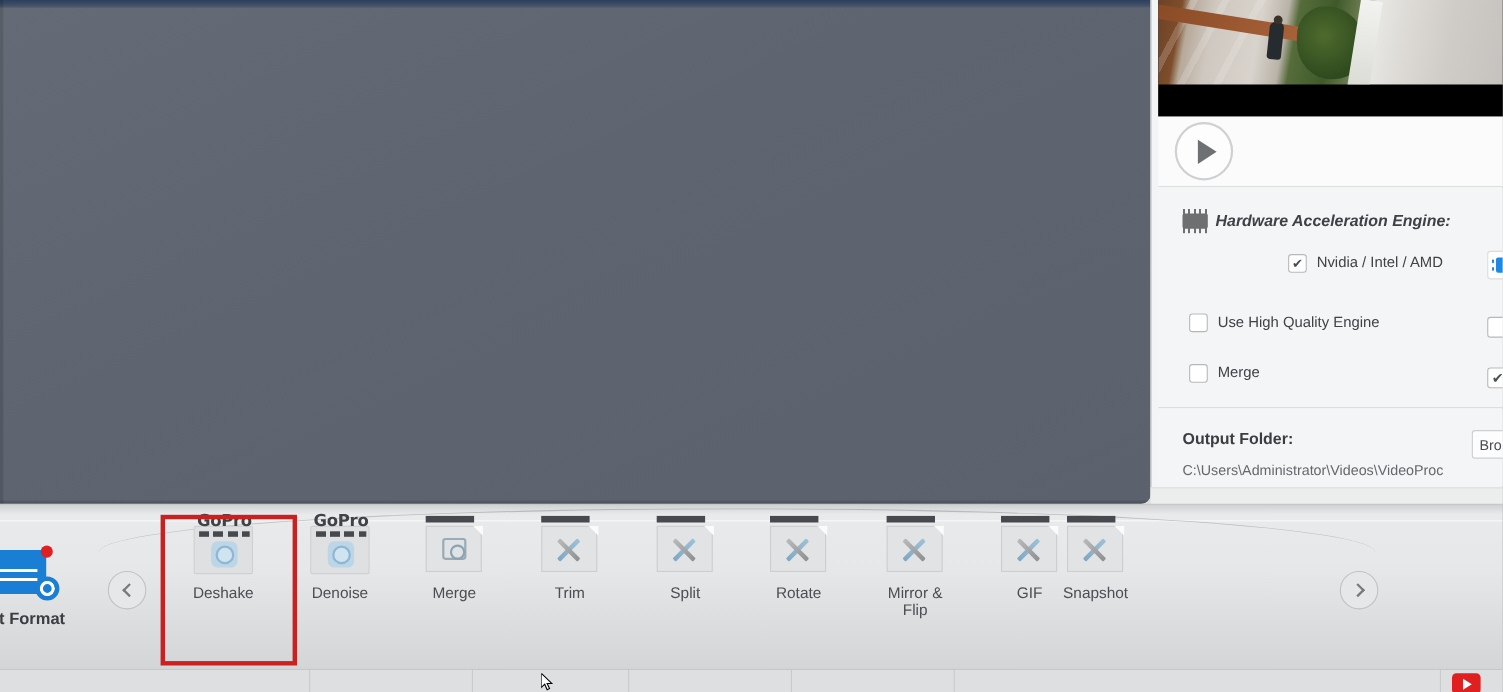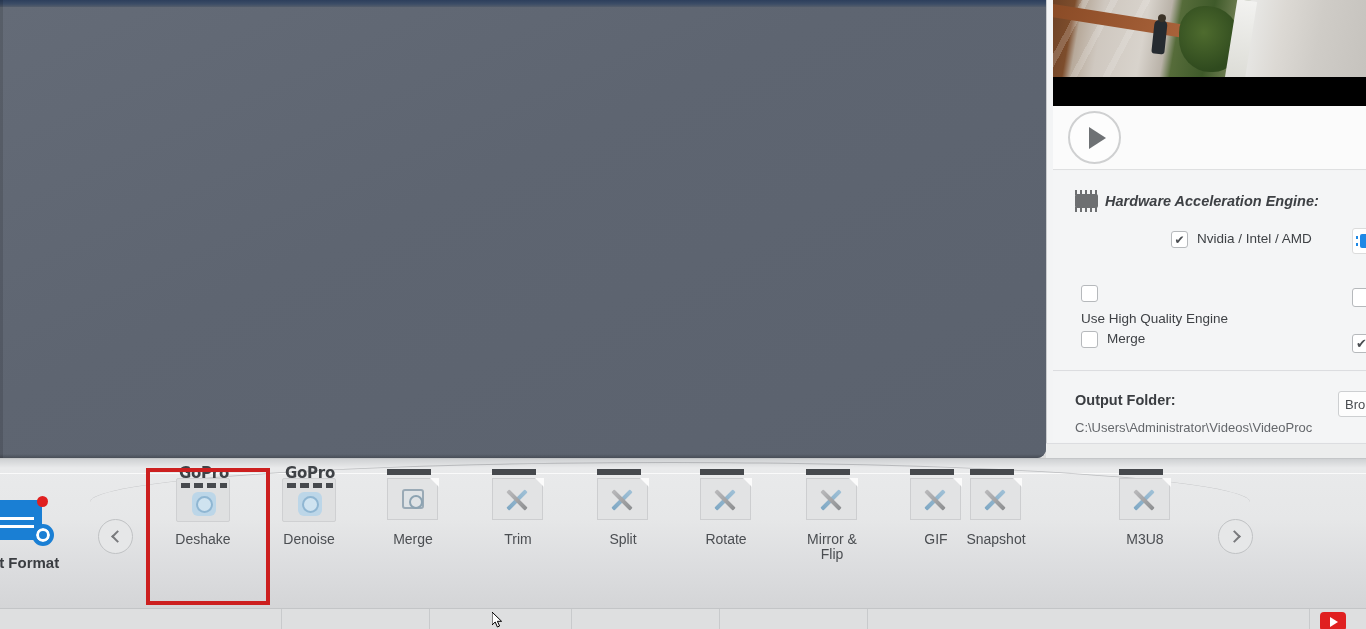--- a/index.html
+++ b/index.html
@@ -407,21 +407,21 @@
       <div class="hw-row">
         <div class="chip-icon"></div>
         <div class="hw-label">Hardware Acceleration Engine:</div>
       </div>
 
       <div class="opt-row" style="left:118px; top:60px;">
         <div class="cb checked"></div>
         <div class="opt-label">Nvidia / Intel / AMD</div>
       </div>
 
-      <div class="opt-row" style="left:28px; top:114px;flex-direction:column;">
+      <div class="opt-row" style="left:28px; top:114px;">
         <div class="cb"></div>
         <div class="opt-label">Use High Quality Engine</div>
       </div>
 
       <div class="opt-row" style="left:28px; top:160px;">
         <div class="cb"></div>
         <div class="opt-label">Merge</div>
       </div>
     </div>
 
@@ -580,34 +580,20 @@
         <div class="file-fold"></div>
         <div class="tool-cross">
             <span></span>
             <span></span>
           </div>
       </div>
     </div>
     <div class="tool-label">Snapshot</div>
   </div>
 
-  <div class="tool-item" style="left:1089px;">
-    <div class="tool-icon-box">
-      <div class="file-icon">
-        <div class="file-topbar"></div>
-        <div class="file-body"></div>
-        <div class="file-fold"></div>
-        <div class="tool-cross">
-            <span></span>
-            <span></span>
-          </div>
-      </div>
-    </div>
-    <div class="tool-label">M3U8</div>
-  </div>
 
   <div class="highlight-box"></div>
 
   <div class="bottom-strip">
     <div class="bstrip-cell" style="left:0; width:282px;"></div>
     <div class="bstrip-cell" style="left:282px; width:148px;"></div>
     <div class="bstrip-cell" style="left:430px; width:142px;"></div>
     <div class="bstrip-cell" style="left:572px; width:148px;"></div>
     <div class="bstrip-cell" style="left:720px; width:148px;"></div>
     <div class="bstrip-cell" style="left:1010px; width:300px;"></div>

